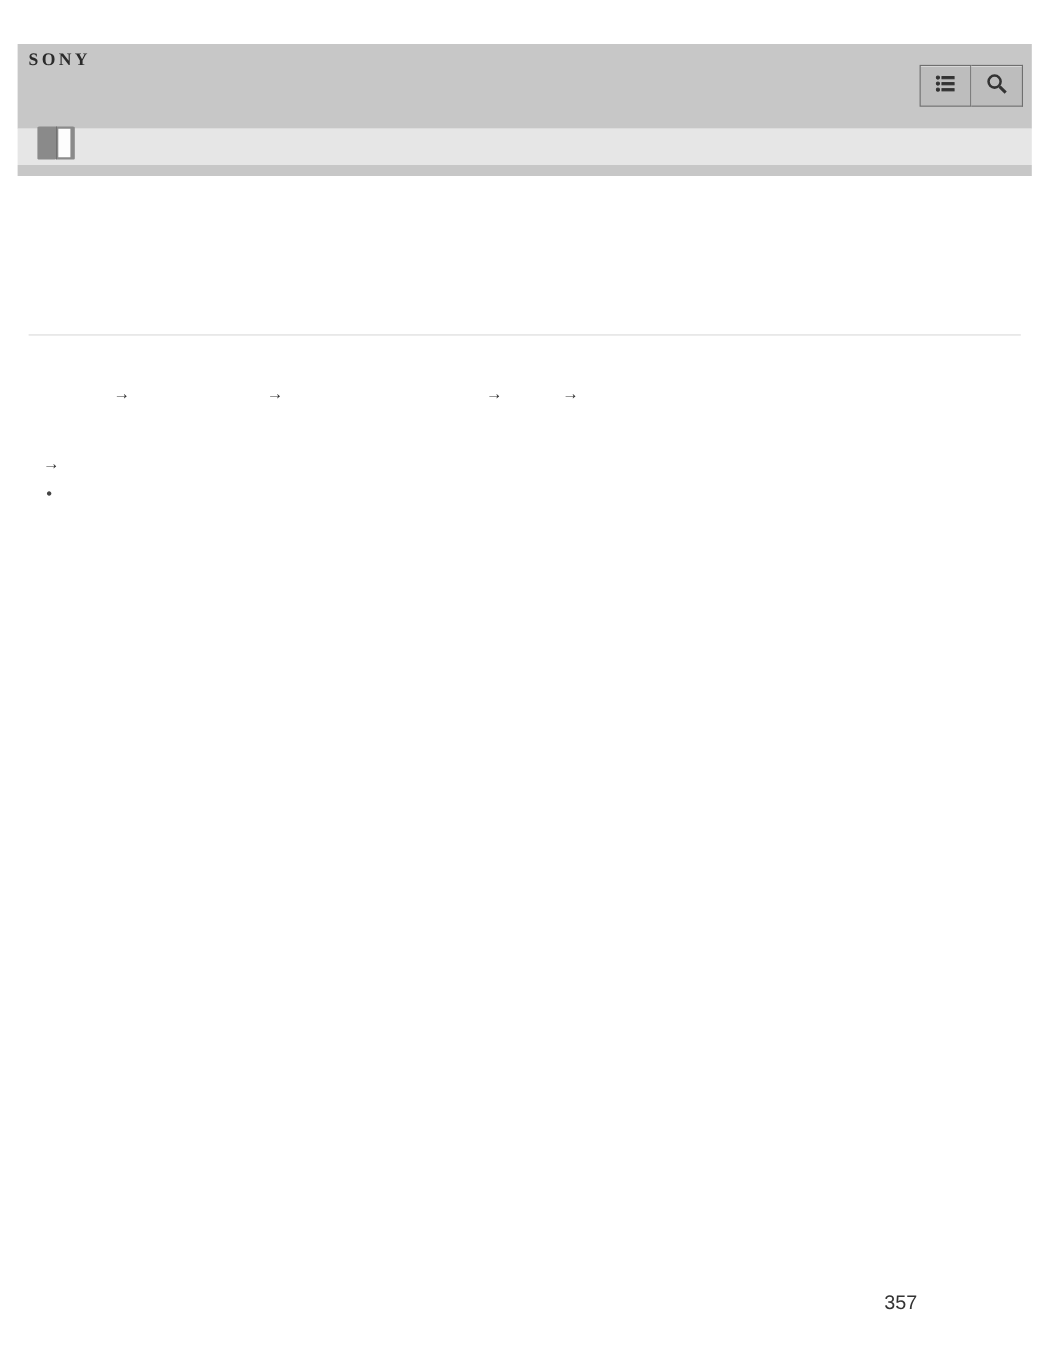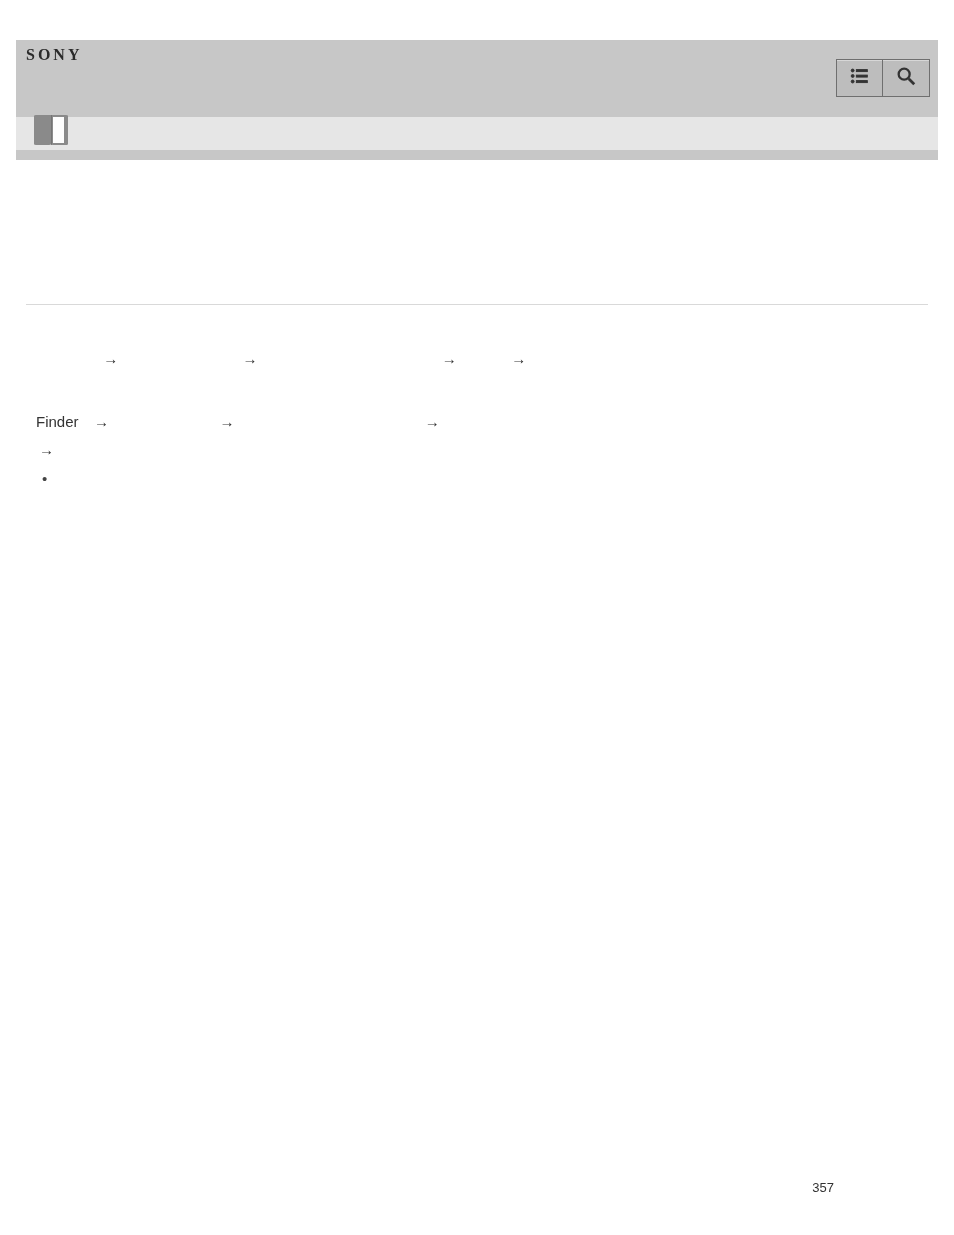--- a/index.html
+++ b/index.html
@@ -30,21 +30,21 @@
   .gap.w60 { width: 60px; }
   .gap.w110 { width: 110px; }
   .gap.w170 { width: 170px; }
   .gap.w40 { width: 40px; }
   .gap.w20 { width: 20px; }
   .gap.w96 { width: 96px; }
   .gap.w176 { width: 176px; }
 
   .block2 { margin-top: 34px; }
 
-  .pagenum { position: absolute; bottom: 40px; right: 120px; font-size: 13px; color: #333; }
+  .pagenum { position: absolute; bottom: 40px; right: 120px; font-size: 18px; color: #333; }
 </style>
 </head>
 <body>
 
 <div class="page">
   <div class="topbar-outer"></div>
 
   <div class="headerbar">
     <div class="brand">SONY</div>
     <div class="hdr-buttons">
@@ -93,29 +93,20 @@
       <span class="arrow">→</span>
       <span class="gap w170"></span>
       <span class="arrow">→</span>
       <span class="gap w40"></span>
       <span class="arrow">→</span>
     </div>
 
 
     <div class="block2">
       <div class="line indent1">
-        <span>Finder</span>
-        <span>&nbsp;</span>
-        <span class="arrow">→</span>
-        <span class="gap w96"></span>
-        <span class="arrow">→</span>
-        <span class="gap w176"></span>
-        <span class="arrow">→</span>
-      </div>
-      <div class="line indent1">
         <span class="arrow">→</span>
       </div>
       <div class="line bulleted">
         <span class="gap w20"></span>
       </div>
     </div>
   </div>
 
   <div class="pagenum">357</div>
 </div>

